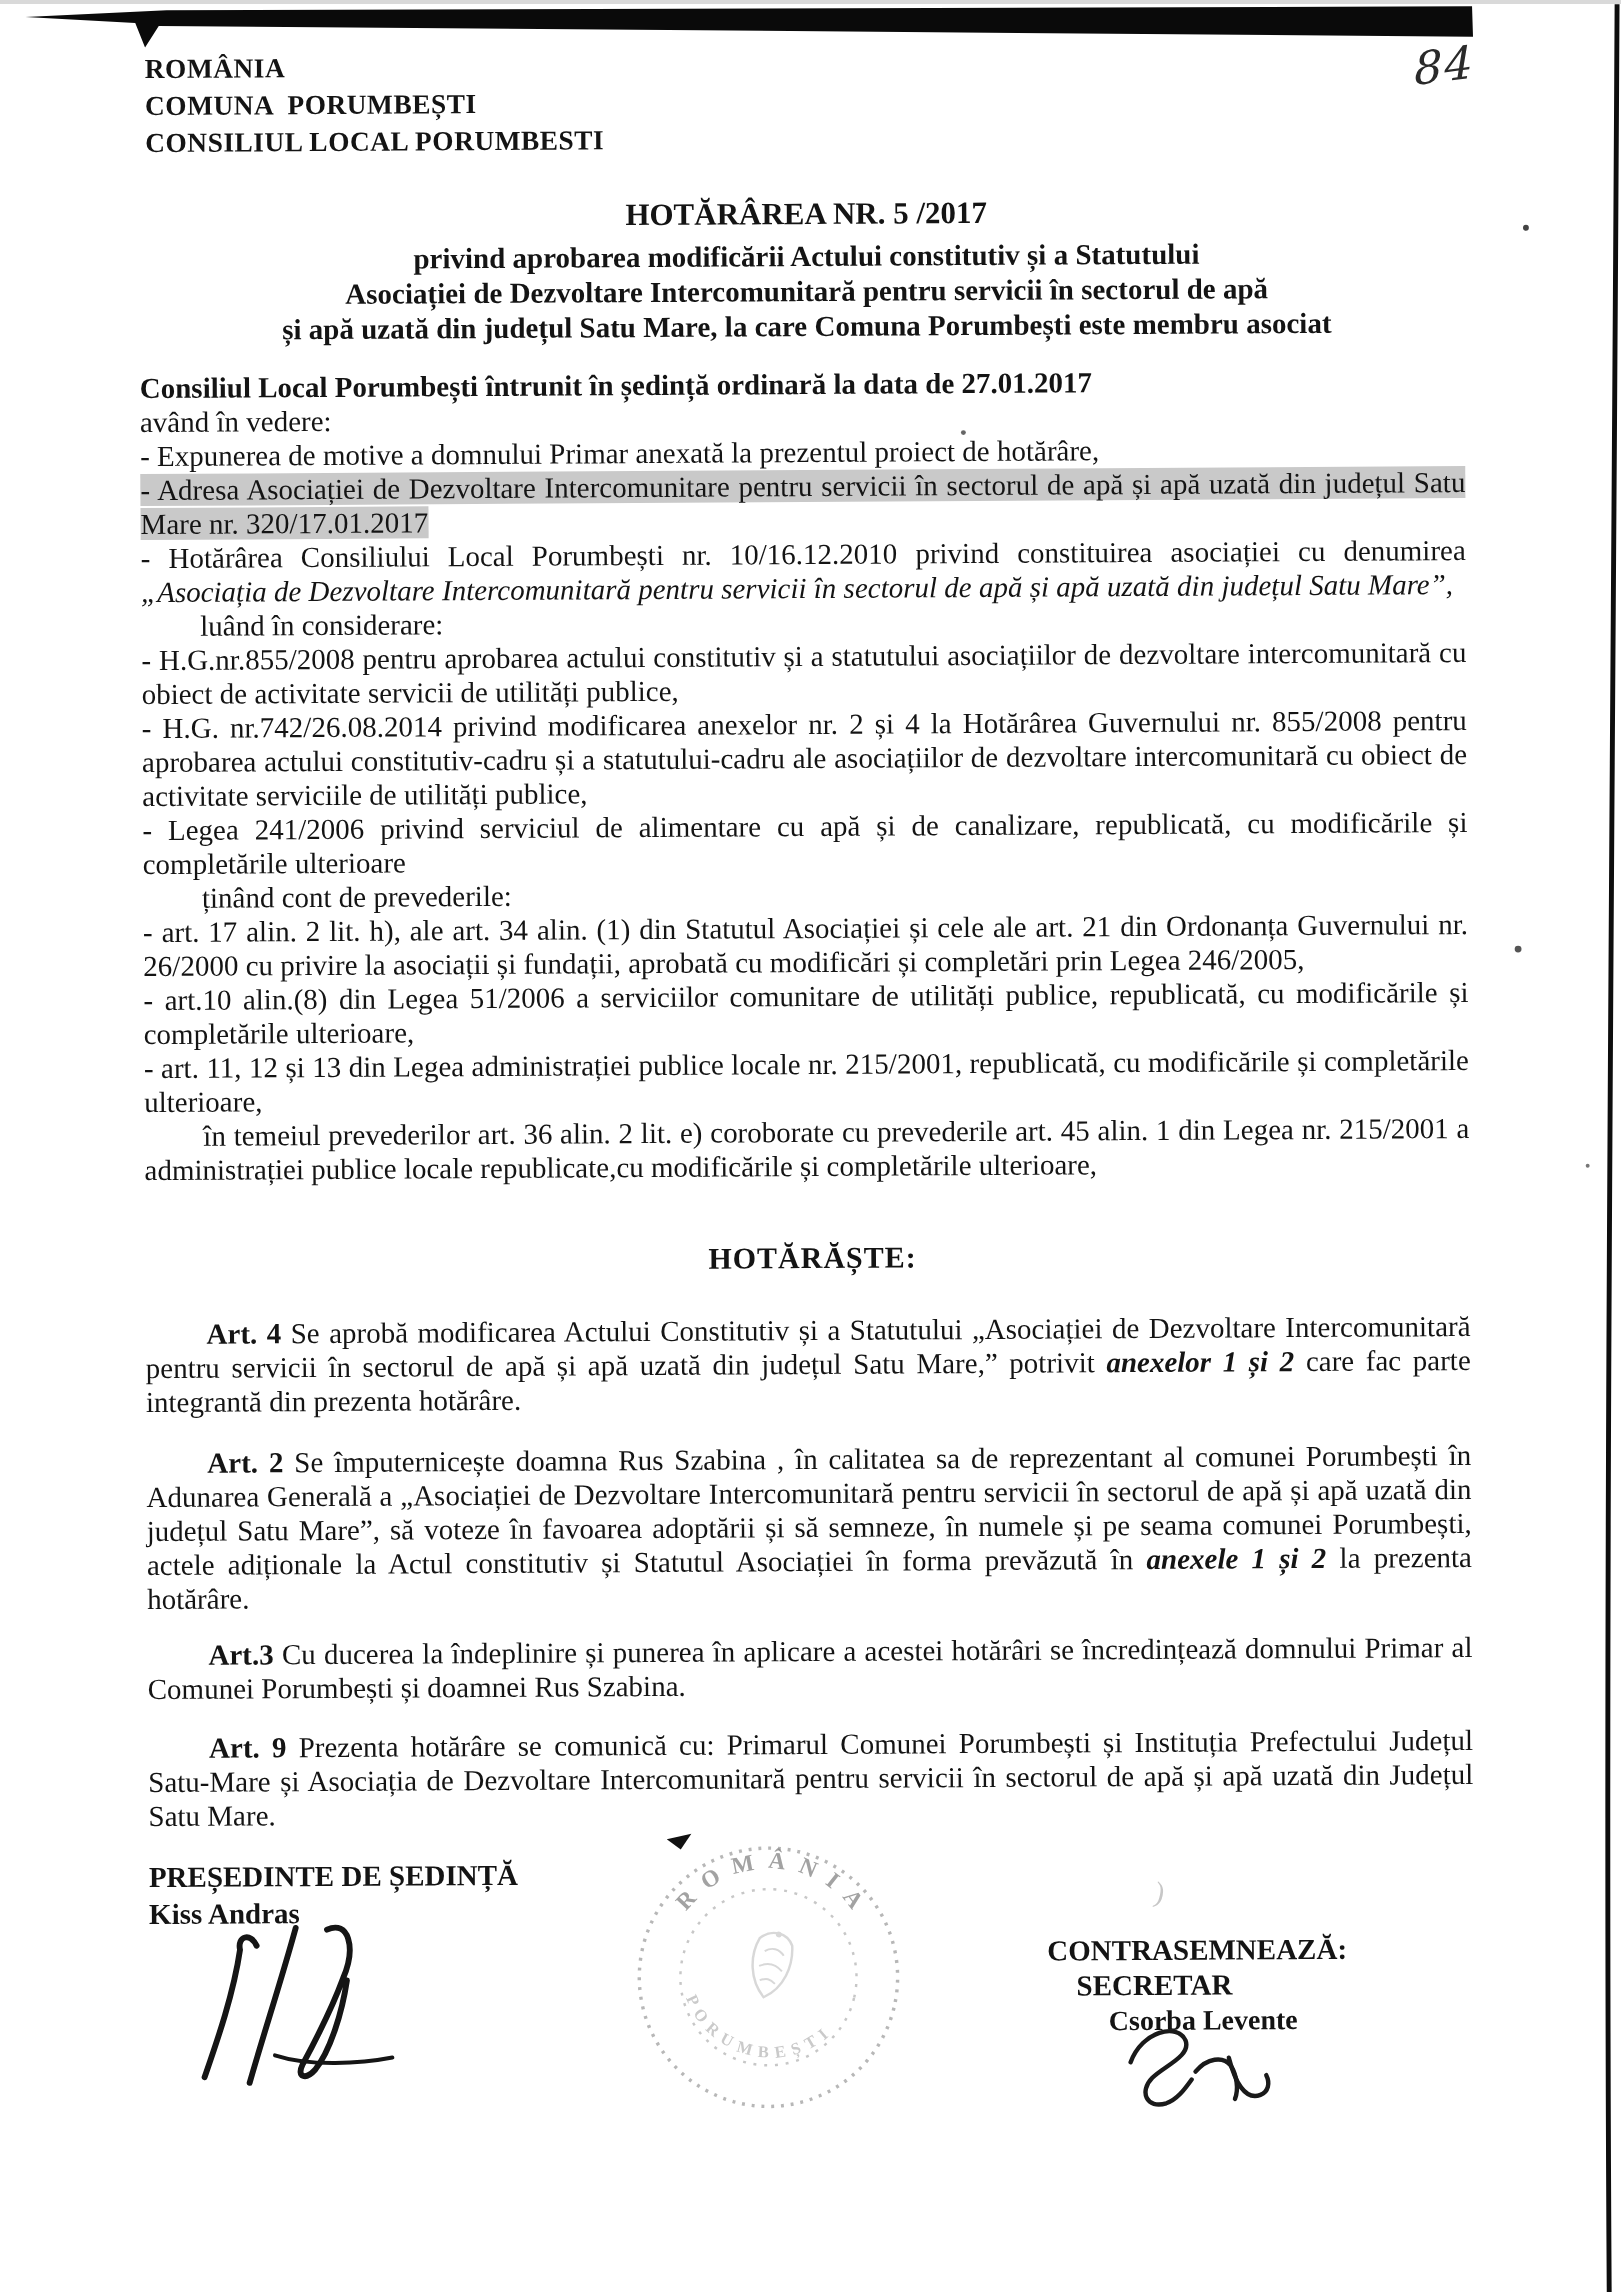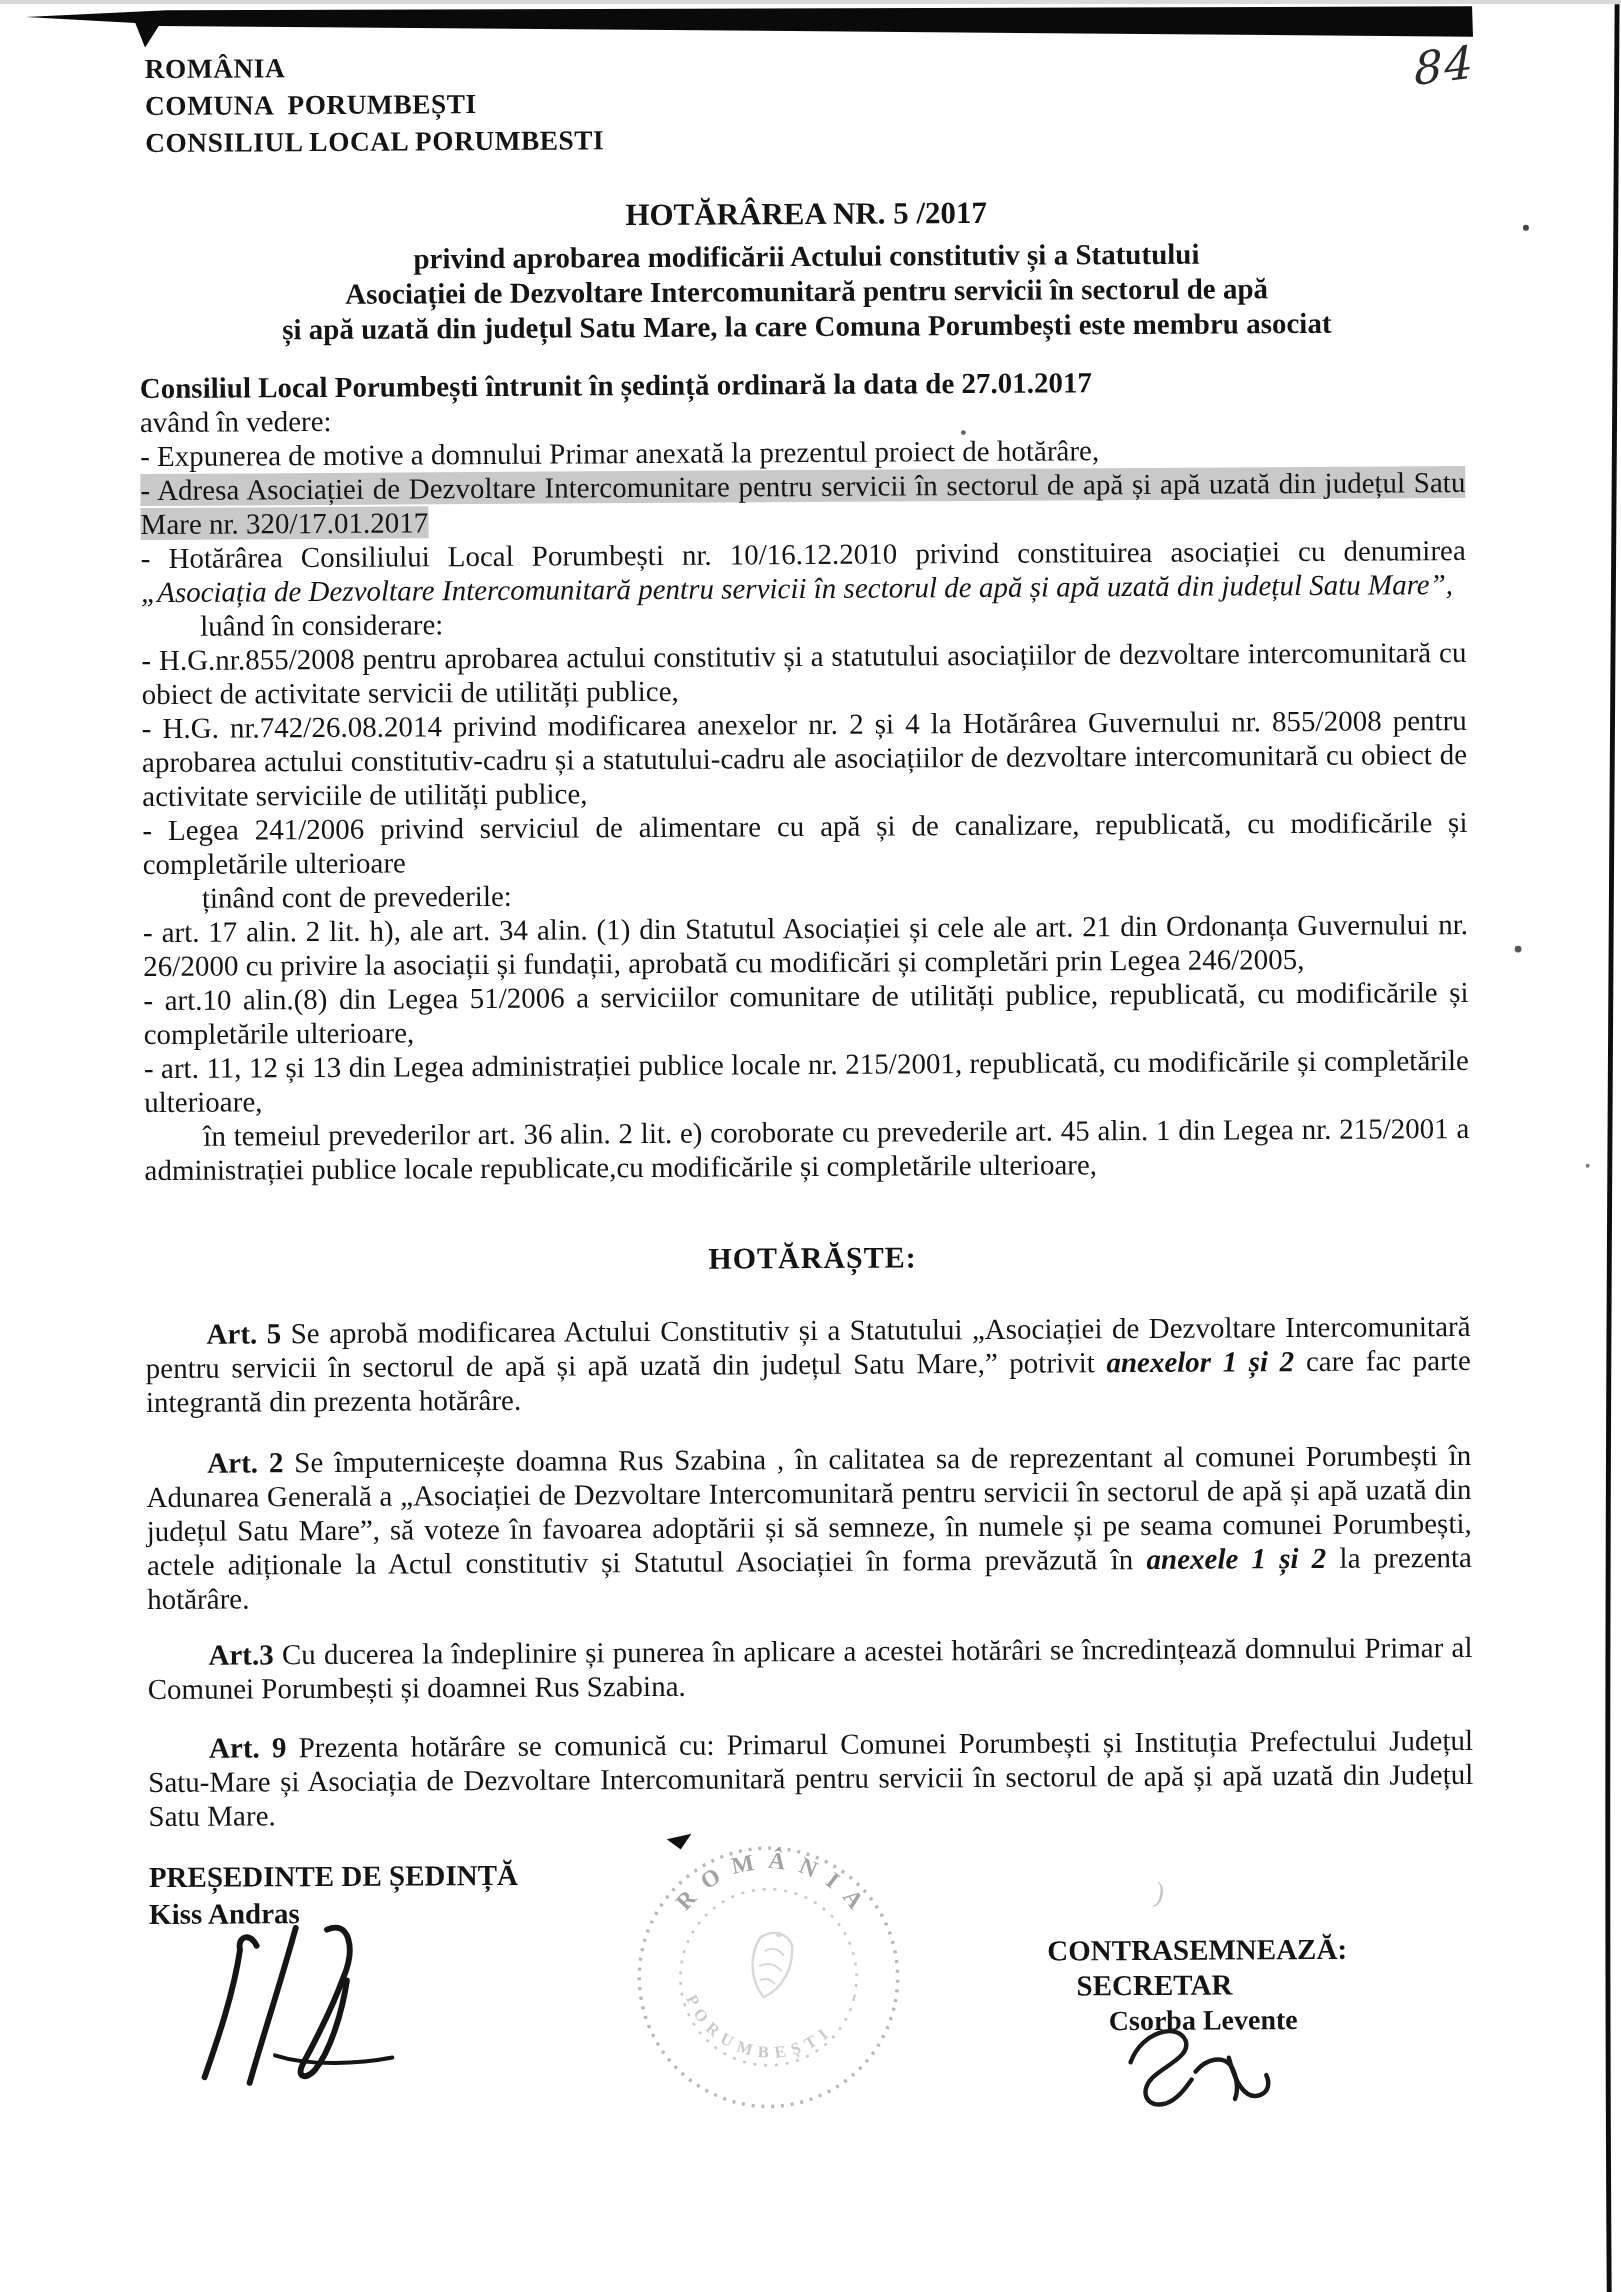--- a/index.html
+++ b/index.html
@@ -86,21 +86,21 @@
       <p class="indent60">ținând cont de prevederile:</p>
       <p>- art. 17 alin. 2 lit. h), ale art. 34 alin. (1) din Statutul Asociației și cele ale art. 21 din Ordonanța Guvernului nr. 26/2000 cu privire la asociații și fundații, aprobată cu modificări și completări prin Legea 246/2005,</p>
       <p>- art.10 alin.(8) din Legea 51/2006 a serviciilor comunitare de utilități publice, republicată, cu modificările și completările ulterioare,</p>
       <p>- art. 11, 12 și 13 din Legea administrației publice locale nr. 215/2001, republicată, cu modificările și completările ulterioare,</p>
       <p class="indent60">în temeiul prevederilor art. 36 alin. 2 lit. e) coroborate cu prevederile art. 45 alin. 1 din Legea nr. 215/2001 a administrației publice locale republicate,cu modificările și completările ulterioare,</p>
     </div>
 
     <div class="decision">HOTĂRĂȘTE:</div>
 
     <div class="articles">
-      <p class="sp1"><span class="art-label">Art. 5</span><span> Se aprobă modificarea Actului Constitutiv și a Statutului „Asociației de Dezvoltare Intercomunitară pentru servicii în sectorul de apă și apă uzată din județul Satu Mare,” potrivit </span><span class="bold-italic">anexelor 1 și 2</span><span> care fac parte integrantă din prezenta hotărâre.</span></p>
+      <p class="sp1"><span class="art-label">Art. 4</span><span> Se aprobă modificarea Actului Constitutiv și a Statutului „Asociației de Dezvoltare Intercomunitară pentru servicii în sectorul de apă și apă uzată din județul Satu Mare,” potrivit </span><span class="bold-italic">anexelor 1 și 2</span><span> care fac parte integrantă din prezenta hotărâre.</span></p>
       <p class="sp2"><span class="art-label">Art. 2</span><span> Se împuternicește doamna Rus Szabina , în calitatea sa de reprezentant al comunei Porumbești în Adunarea Generală a „Asociației de Dezvoltare Intercomunitară pentru servicii în sectorul de apă și apă uzată din județul Satu Mare”, să voteze în favoarea adoptării și să semneze, în numele și pe seama comunei Porumbești, actele adiționale la Actul constitutiv și Statutul Asociației în forma prevăzută în </span><span class="bold-italic">anexele 1 și 2</span><span> la prezenta hotărâre.</span></p>
       <p class="sp3"><span class="art-label">Art.3</span><span> Cu ducerea la îndeplinire și punerea în aplicare a acestei hotărâri se încredințează domnului Primar al Comunei Porumbești și doamnei Rus Szabina.</span></p>
       <p><span class="art-label">Art. 9</span><span> Prezenta hotărâre se comunică cu: Primarul Comunei Porumbești și Instituția Prefectului Județul Satu-Mare și Asociația de Dezvoltare Intercomunitară pentru servicii în sectorul de apă și apă uzată din Județul Satu Mare.</span></p>
     </div>
 
     <div class="sig-left">
       <div>PREȘEDINTE DE ȘEDINȚĂ</div>
       <div>Kiss Andras</div>
     </div>
 

